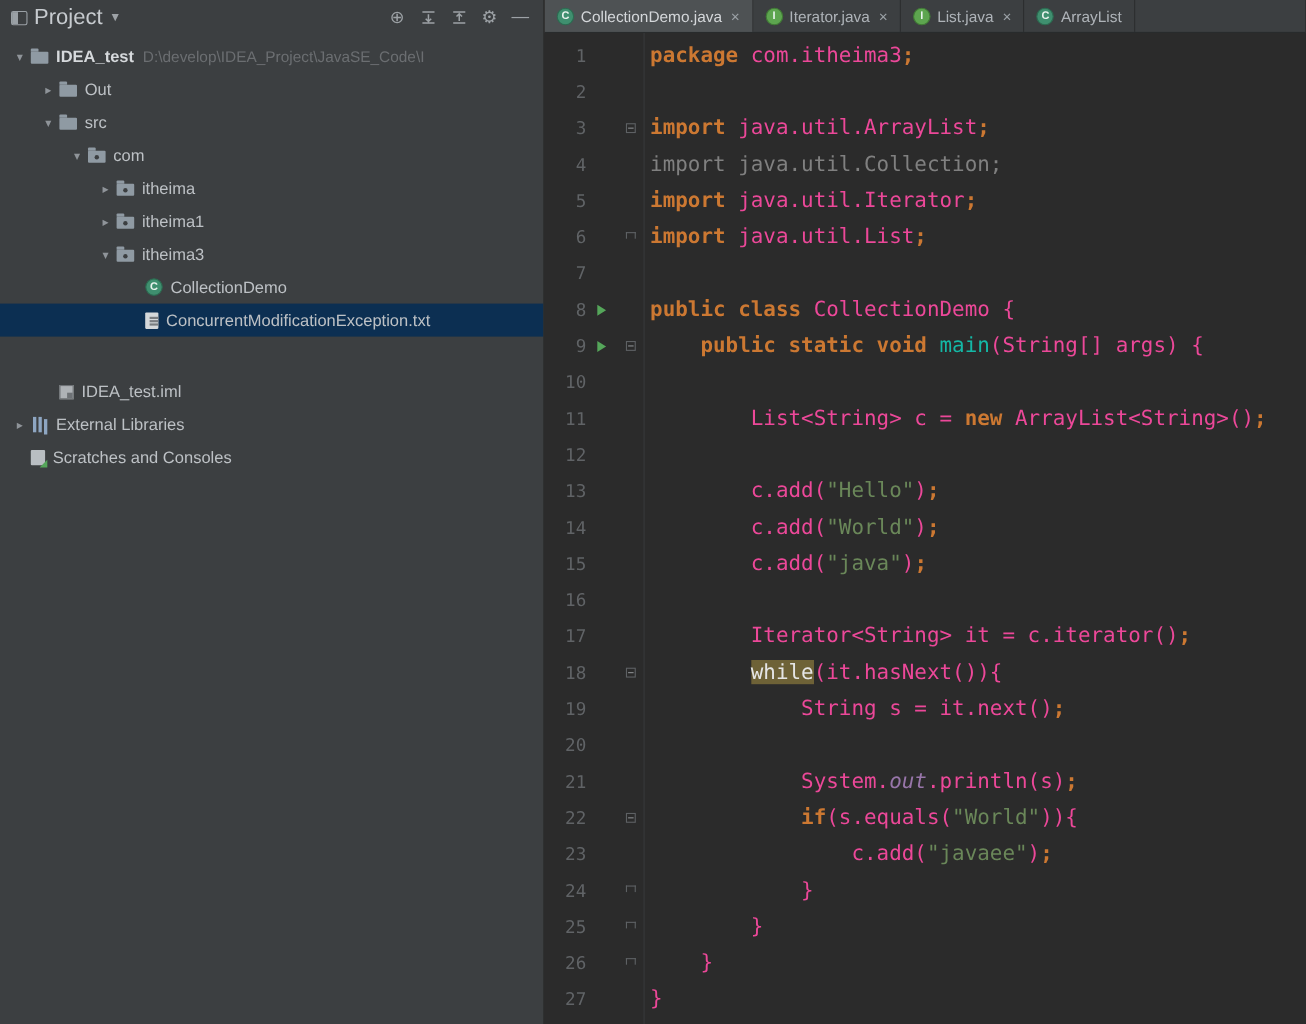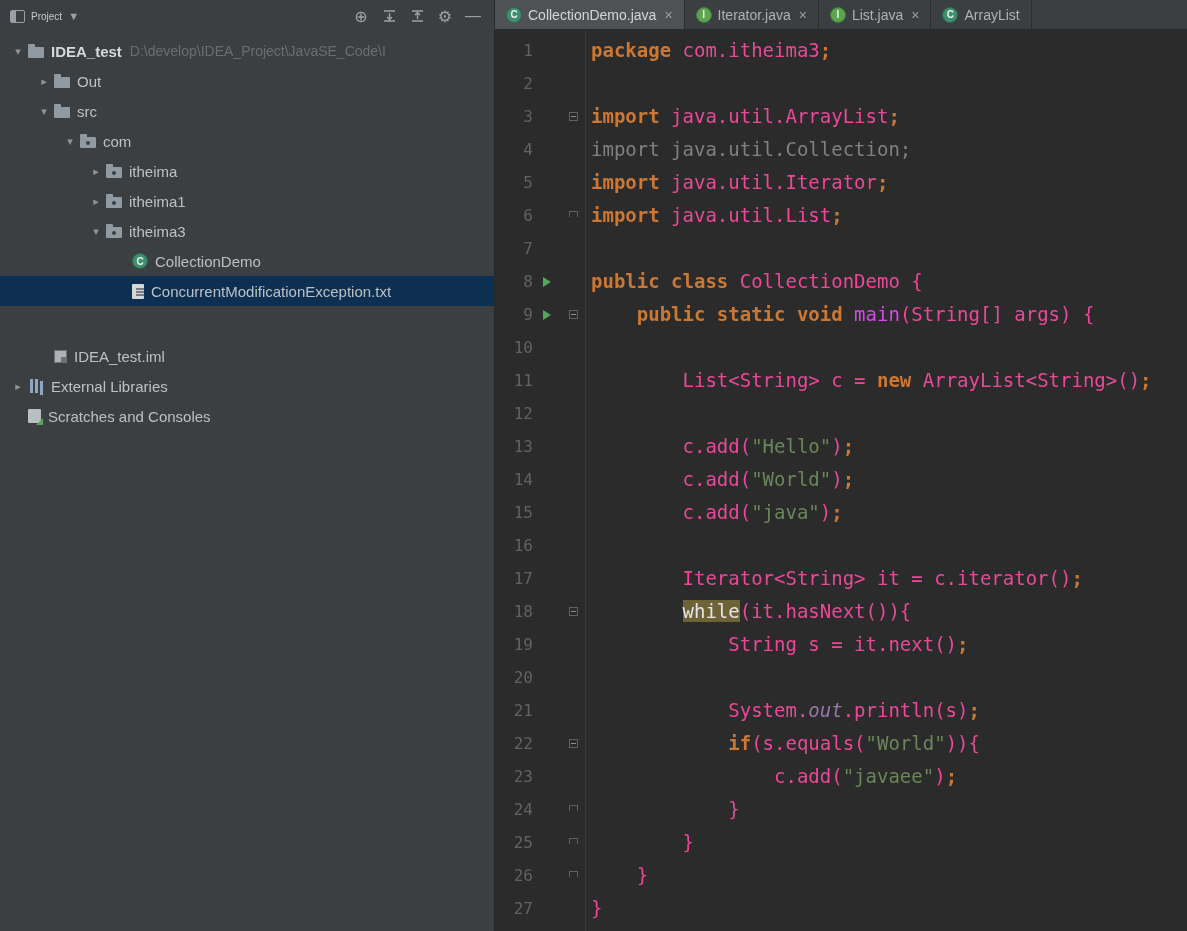--- a/index.html
+++ b/index.html
@@ -6,21 +6,21 @@
   html,body { width:1187px; height:931px; overflow:hidden; background:#2b2b2b;
               font-family:"Liberation Sans", sans-serif; }
   .app { display:flex; width:1187px; height:931px; }
 
   
   .project-panel { width:495px; flex:none; background:#3c3f41; color:#bbbec2;
                    border-right:1px solid #272727; display:flex; flex-direction:column; overflow:hidden; }
   .panel-header { height:32px; flex:none; display:flex; align-items:center; padding:0 10px; gap:6px; }
   .tw-icon { width:15px; height:13px; border:1px solid #9aa0a5;
              background:linear-gradient(to right,#9aa0a5 5px, transparent 5px); border-radius:2px; }
-  .panel-title { font-size:10px; color:#c7cbcf; }
+  .panel-title { font-size:20px; color:#c7cbcf; }
   .caret { color:#9da2a6; font-size:11px; }
   .spacer { flex:1; }
   .hicon { color:#9da2a6; font-size:16px; width:22px; text-align:center; cursor:default; }
   .hicon svg { display:block; margin:0 auto; }
 
   .tree { flex:1; padding-top:4px; font-size:15px; }
   .tree-row { height:30px; display:flex; align-items:center; white-space:nowrap; overflow:hidden; }
   .tree-row.selected { background:#0c2f52; }
   .chevron { width:20px; flex:none; text-align:center; color:#8f9499; font-size:11px; }
   .tlabel { margin-left:7px; color:#bdc1c5; }
@@ -74,21 +74,21 @@
   .fold { display:block; }
   .fold-start { width:9px; height:9px; border:1px solid #5e6164; position:relative; background:#2b2b2b; }
   .fold-start::after { content:''; position:absolute; left:1px; right:1px; top:3px; height:1px; background:#8a8d90; }
   .fold-end { width:9px; height:6px; border:1px solid #5e6164; border-bottom:none; margin-top:-3px; }
   .codetext { white-space:pre; padding-left:6px; font-size:19px; color:#a9b7c6; }
   .tk-kw   { color:#cc7832; font-weight:bold; }
   .tk-kwhl { color:#e5e5e5; font-weight:normal; background:#6e6237; }
   .tk-str  { color:#6a8759; }
   .tk-gray { color:#808080; }
   .tk-def  { color:#ec4899; }
-  .tk-fn   { color:#d946ef; }
+  .tk-fn   { color:#14b8a6; }
   .tk-field{ color:#9876aa; font-style:italic; }
 </style>
 </head>
 <body>
 
 <div class="app">
 
   <aside class="project-panel">
     <div class="panel-header">
       <span class="tw-icon"></span>

